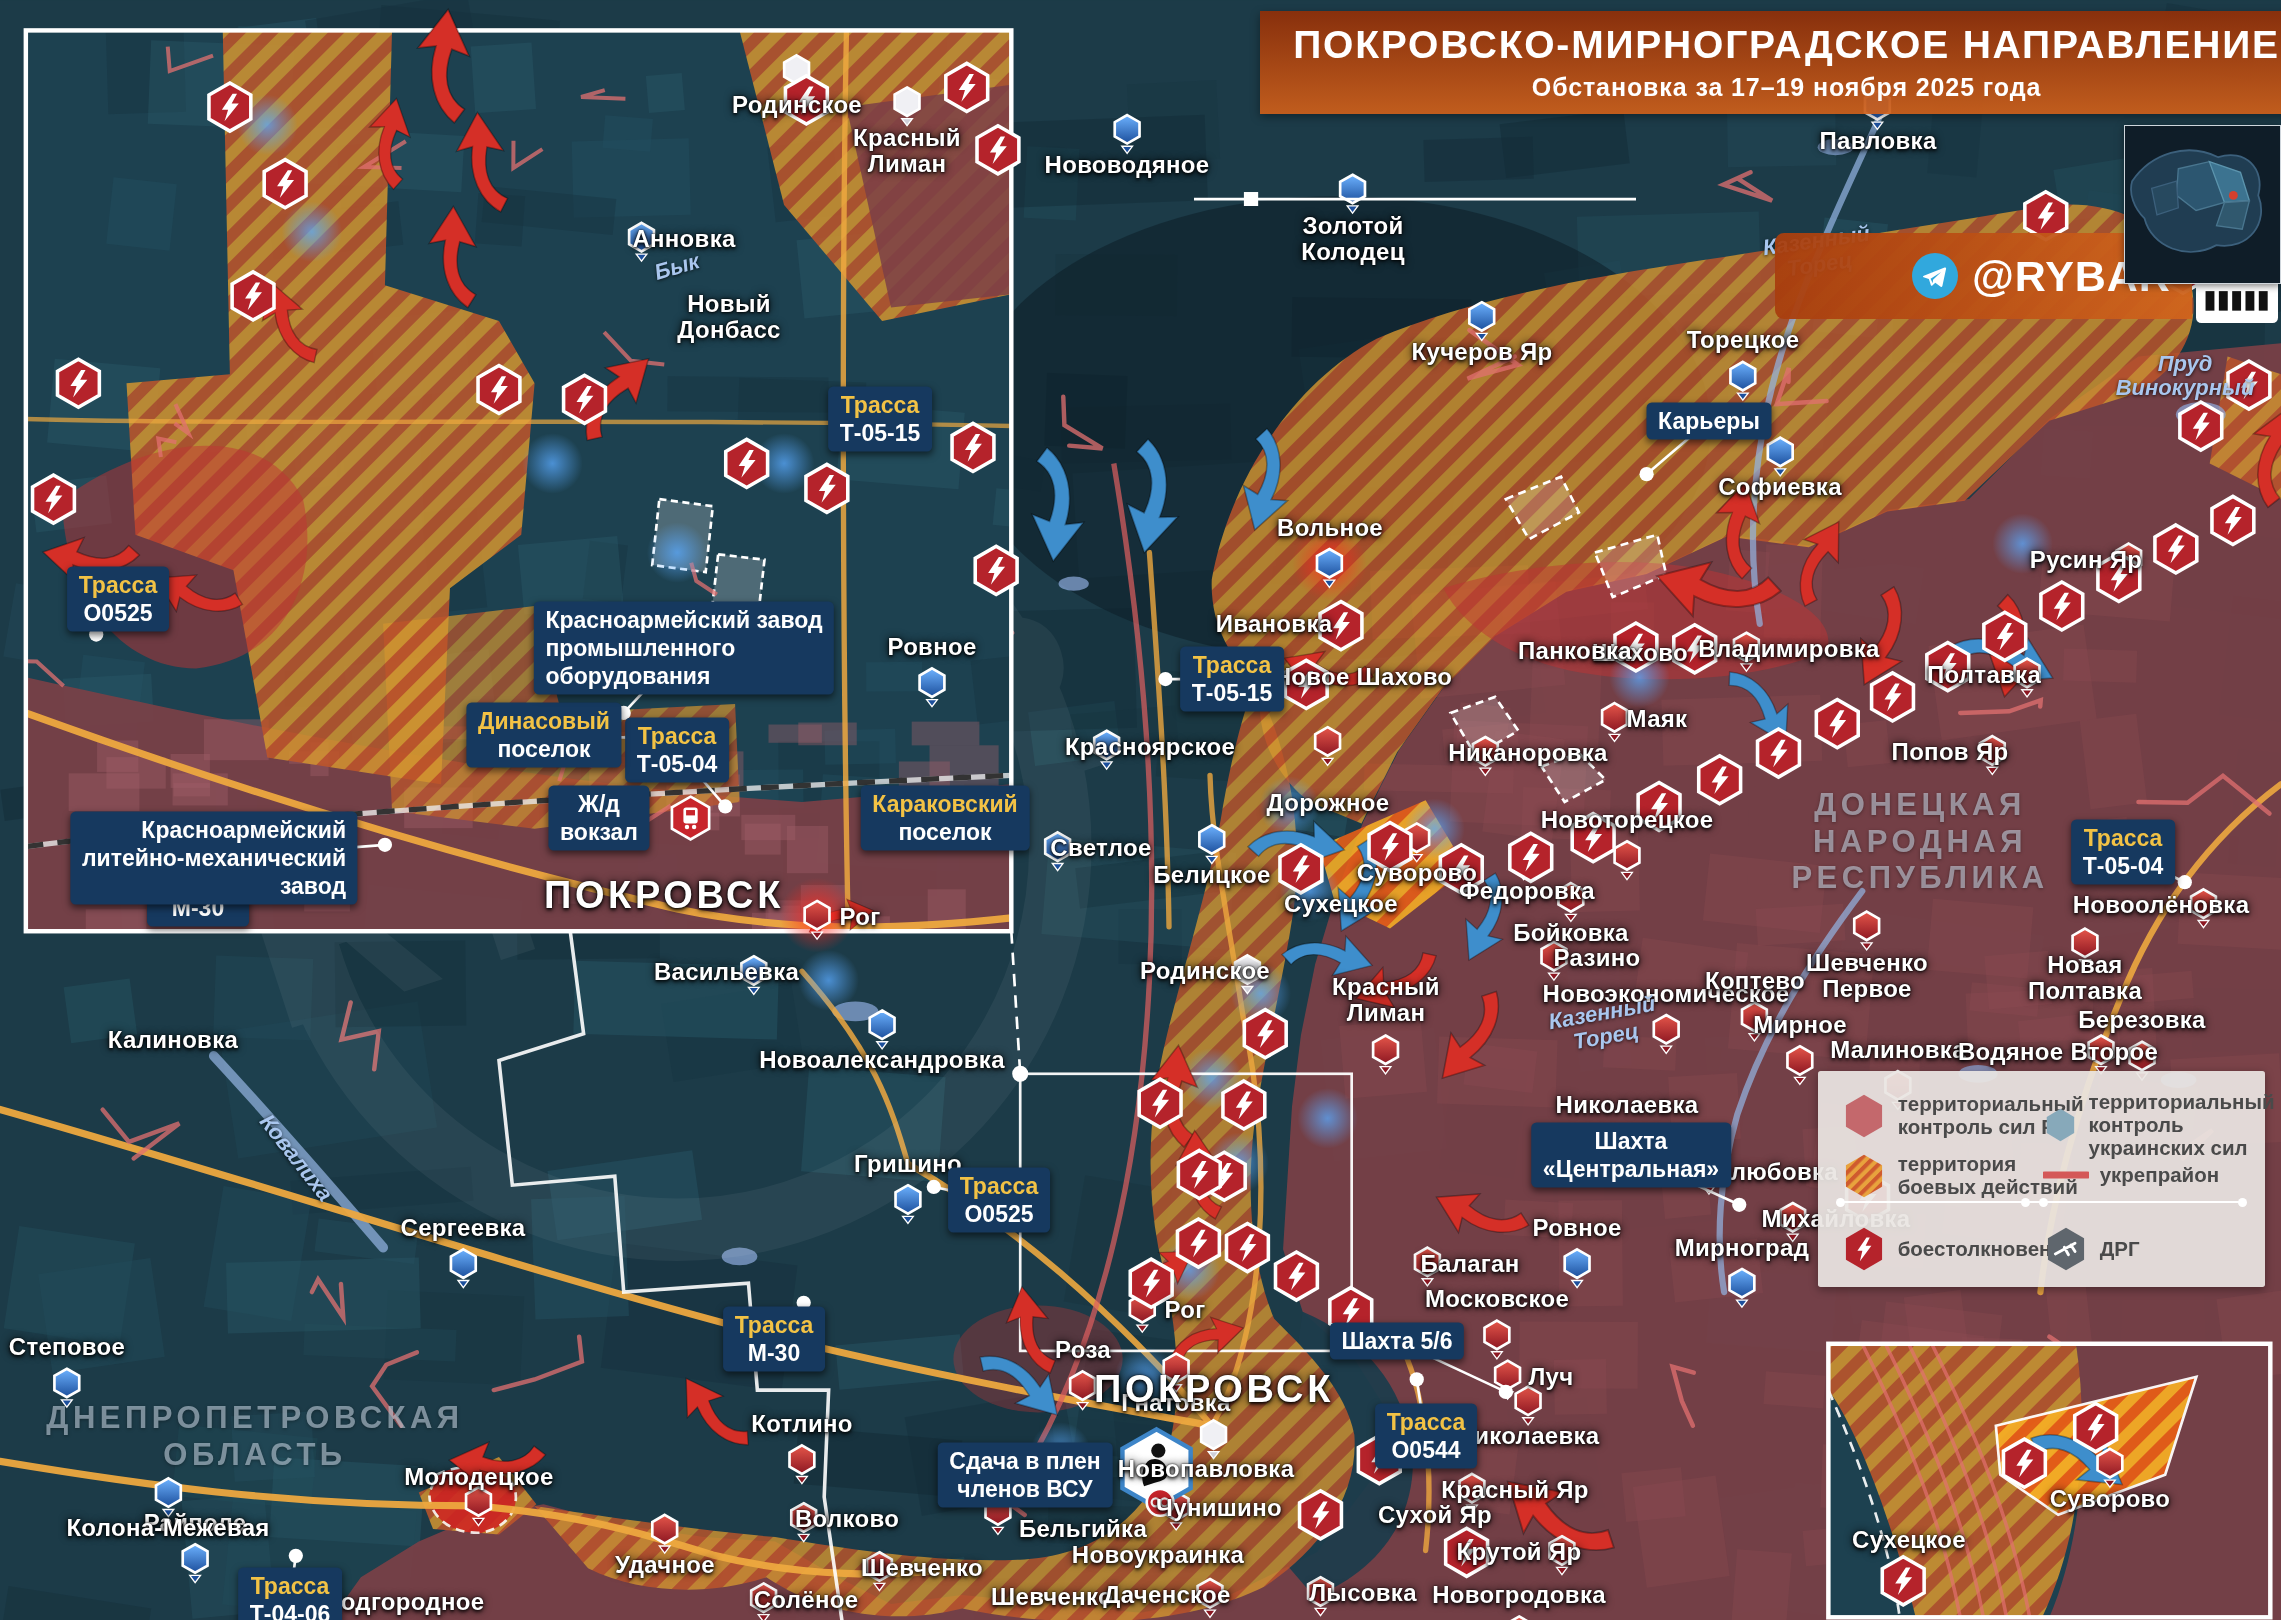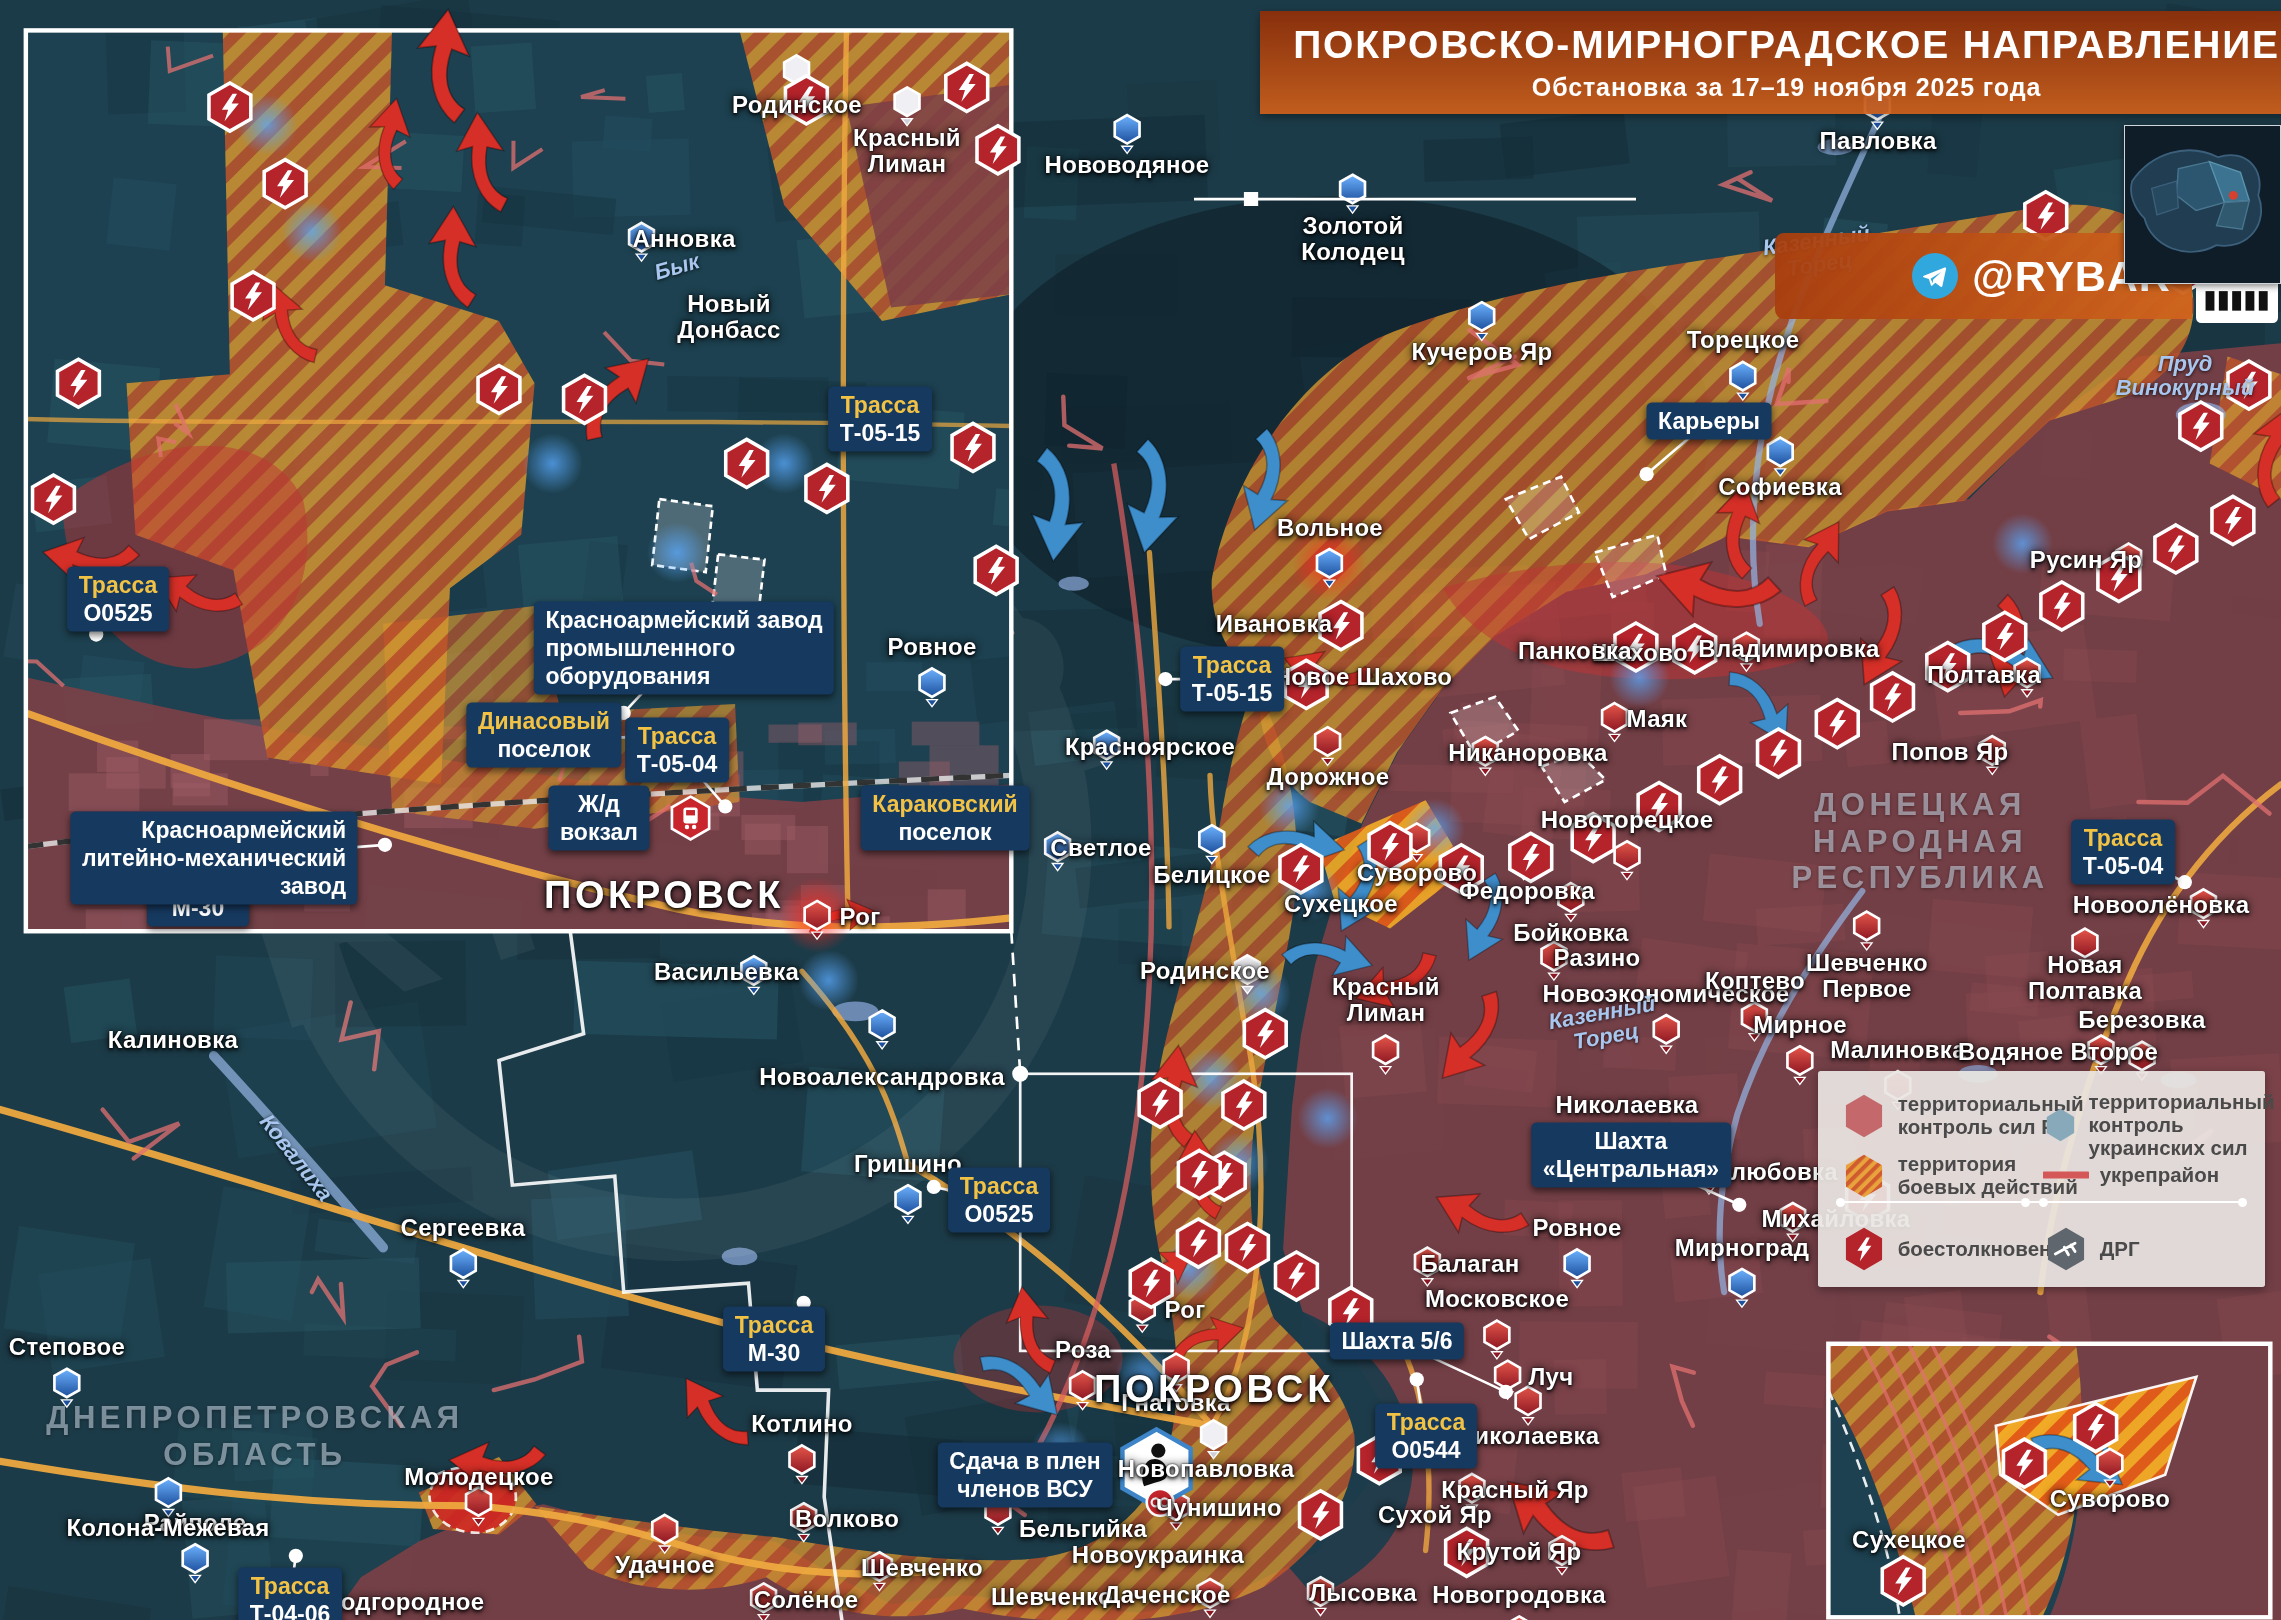--- a/index.html
+++ b/index.html
@@ -897,28 +897,28 @@
       <div class="town" style="left: 1878px; top: 141px;">Павловка</div>
       <div class="town" style="left: 1780px; top: 487px;">Софиевка</div>
       <div class="town" style="left: 684px; top: 239px;">Анновка</div>
       <div class="town" style="left: 729px; top: 317px;">Новый
 Донбасс</div>
       <div class="town" style="left: 1330px; top: 528px;">Вольное</div>
       <div class="town" style="left: 1363px; top: 677px;">Новое Шахово</div>
       <div class="town" style="left: 1640px; top: 653px;">Шахово</div>
       <div class="town" style="left: 1274px; top: 624px;">Ивановка</div>
       <div class="town" style="left: 1150px; top: 747px;">Красноярское</div>
-      <div class="town" style="left: 1328px; top: 777px; text-align: right;">Дорожное</div>
+      <div class="town" style="left: 1328px; top: 803px; text-align: right;">Дорожное</div>
       <div class="town" style="left: 1101px; top: 848px;">Светлое</div>
       <div class="town" style="left: 1212px; top: 875px;">Белицкое</div>
       <div class="town" style="left: 1205px; top: 971px;">Родинское</div>
       <div class="town" style="left: 1386px; top: 1000px;">Красный
 Лиман</div>
       <div class="town" style="left: 711px; top: 972px; padding-left: 31px;">Васильевка</div>
-      <div class="town" style="left: 882px; top: 1060px; margin-top: 17px;">Новоалександровка</div>
+      <div class="town" style="left: 882px; top: 1060px;">Новоалександровка</div>
       <div class="town" style="left: 908px; top: 1164px;">Гришино</div>
       <div class="town" style="left: 463px; top: 1228px;">Сергеевка</div>
       <div class="town" style="left: 173px; top: 1040px;">Калиновка</div>
       <div class="town" style="left: 67px; top: 1347px;">Степовое</div>
       <div class="town" style="left: 195px; top: 1523px;">Райполе</div>
       <div class="town" style="left: 374px; top: 1602px;">Новоподгородное</div>
       <div class="town" style="left: 168px; top: 1528px;">Колона-Межевая</div>
       <div class="town" style="left: 479px; top: 1466px; margin-top: 11px;">Молодецкое</div>
       <div class="town" style="left: 665px; top: 1565px;">Удачное</div>
       <div class="town" style="left: 802px; top: 1424px;">Котлино</div>

